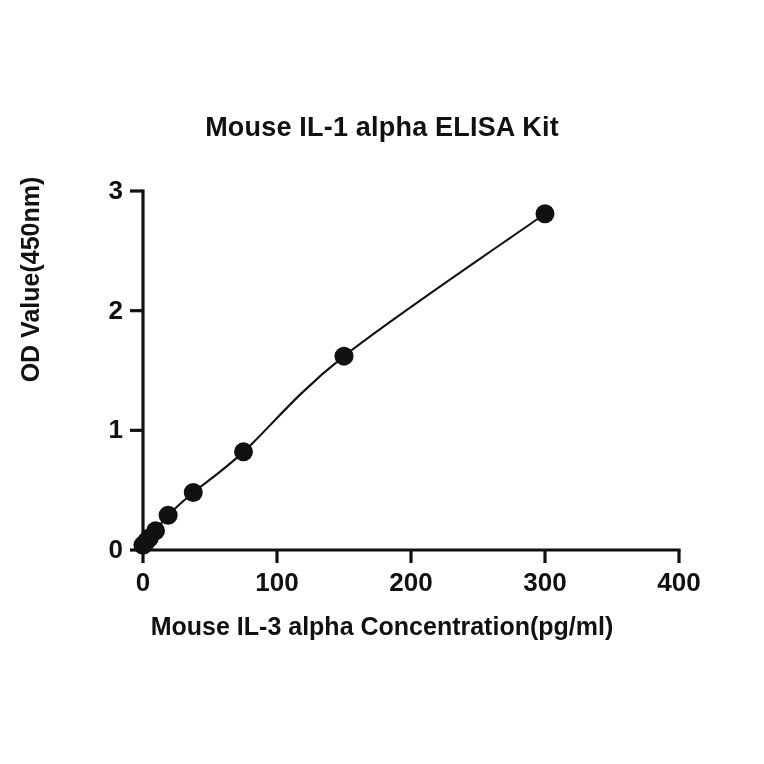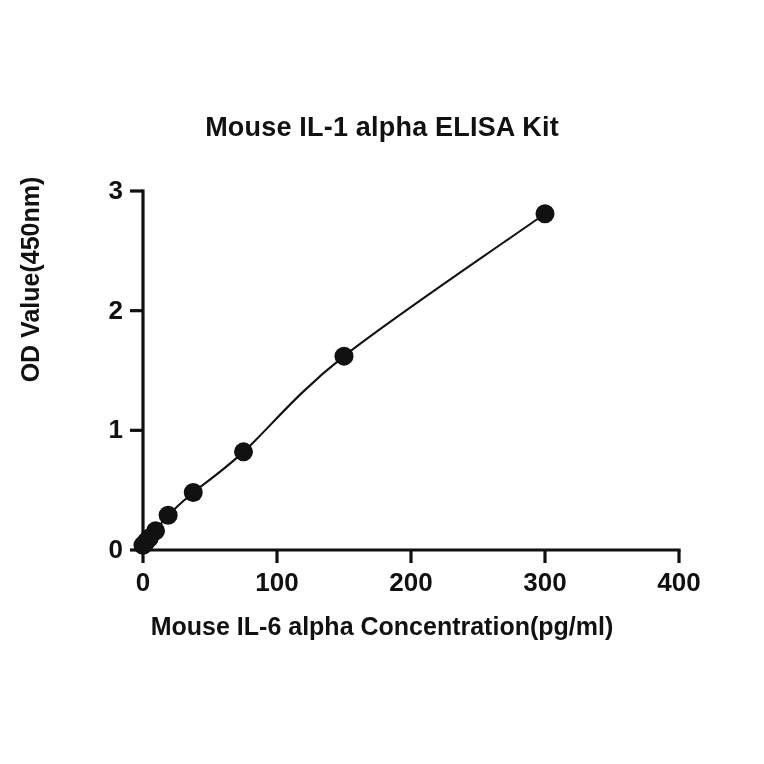--- a/index.html
+++ b/index.html
@@ -138,17 +138,17 @@
         <circle cx="149.28" cy="538.03" r="9.5" class="data-marker"></circle>
         <circle cx="155.57" cy="530.85" r="9.5" class="data-marker"></circle>
         <circle cx="168.13" cy="515.30" r="9.5" class="data-marker"></circle>
         <circle cx="193.25" cy="492.56" r="9.5" class="data-marker"></circle>
         <circle cx="243.50" cy="451.87" r="9.5" class="data-marker"></circle>
         <circle cx="344.00" cy="356.14" r="9.5" class="data-marker"></circle>
         <circle cx="545.00" cy="213.74" r="9.5" class="data-marker"></circle>
       </g>
   </svg>
 
-  <div id="x-axis-label">Mouse IL-6 alpha Concentration(pg/ml)</div>
+  <div id="x-axis-label">Mouse IL-3 alpha Concentration(pg/ml)</div>
 
   <div id="y-axis-label">OD Value(450nm)</div>
 
 </div>
 
 </body></html>

